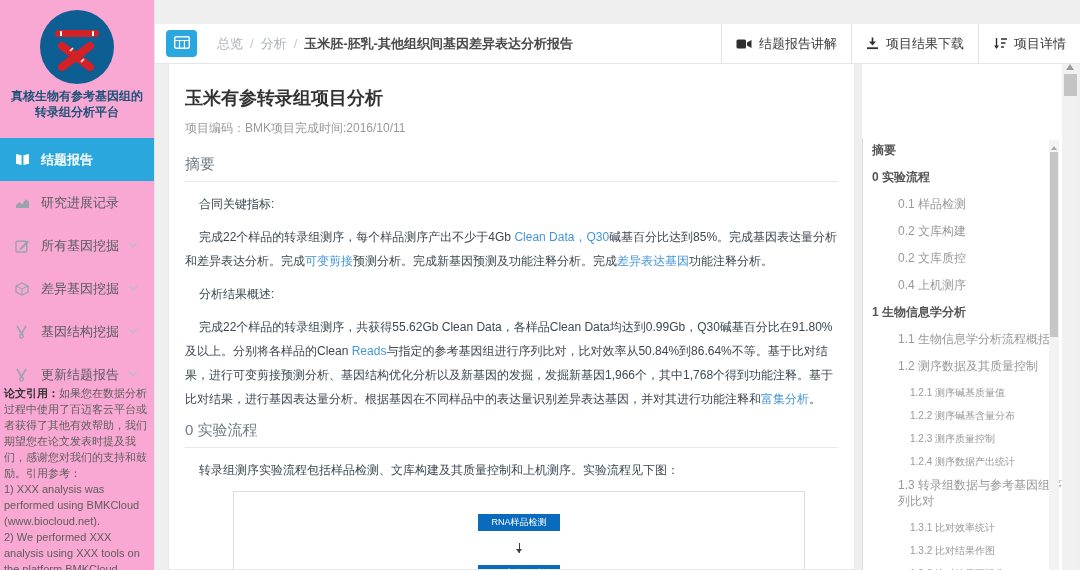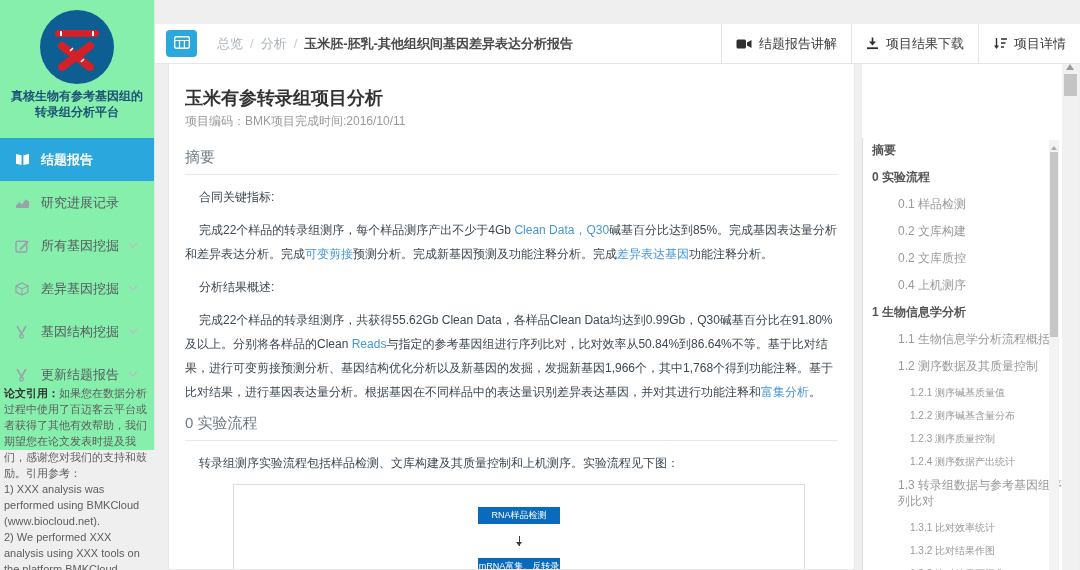--- a/index.html
+++ b/index.html
@@ -1,22 +1,22 @@
 <!DOCTYPE html>
 <html><head>
 <meta charset="utf-8">
 <style>
   * { margin:0; padding:0; box-sizing:border-box; }
   html,body { width:1080px; height:570px; overflow:hidden; background:#efefef;
     font-family:"Liberation Sans","DejaVu Sans",sans-serif; }
   .stage { position:relative; width:1080px; height:570px; }
 
   
-  .sidebar { position:absolute; left:0; top:0; width:155px; height:450px;
-    background:#86efac; border-right:1px solid #e4e4e4; z-index:5; }
+  .sidebar { position:absolute; left:0; top:0; width:155px; height:570px;
+    background:#f9a8d4; border-right:1px solid #e4e4e4; z-index:5; }
   .logo-wrap { width:74px; height:74px; margin:10px auto 4px; }
   .brand { text-align:center; font-size:12px; font-weight:bold; color:#1d5277; line-height:16px; }
   .menu { margin-top:18px; }
   .menu-item { position:relative; height:43px; display:flex; align-items:center;
     padding-left:15px; color:#565b60; font-size:13px; cursor:pointer; }
   .menu-item .mi-icon { width:17px; height:15px; margin-right:9px; color:#99a3aa;
     display:inline-flex; align-items:center; }
   .menu-item.active { background:#2aa7dc; color:#ffffff; font-weight:bold;margin-top:12px; }
   .menu-item.active .mi-icon { color:#ffffff; }
   .menu-item .chev { position:absolute; right:16px; top:18px; color:#b9bfc4; line-height:0; }
@@ -35,21 +35,21 @@
   .crumb-sep { color:#c9c9c9; margin:0 7px; }
   .top-actions { margin-left:auto; display:flex; align-items:stretch; height:100%; }
   .action-btn { display:flex; align-items:center; gap:7px; padding:16px 14px; font-size:13px;
     color:#3b3b3b; border-left:1px solid #e4e4e4; cursor:pointer; background:#fff; }
   .action-btn .a-icon { color:#2f2f2f; line-height:0; }
 
   
   .main-card { position:absolute; left:168px; top:47px; width:687px; height:523px;
     background:#fff; border:1px solid #e9e9e9; padding:14px 16px 0 16px; overflow:hidden; }
   .report-title { font-size:18px; font-weight:bold; color:#333; margin-top:24px; }
-  .report-meta { font-size:12px; color:#9a9a9a; margin-top:3px; }
+  .report-meta { font-size:12px; color:#9a9a9a; margin-top:10px; }
   .sec-head { font-size:15px; color:#6e7b84; margin-top:18px; }
   .sec-rule { border:none; border-top:1px solid #e8e8e8; margin:7px 0 10px; }
   .body-par { font-size:12px; color:#3d4852; line-height:24px; text-indent:14px; margin-bottom:9px; }
   .body-par .lnk { color:#4596d8; cursor:pointer; }
   .flow-box-wrap { margin:8px 0 0 48px; width:572px; height:200px;
     border:1px solid #dcdcdc; padding-top:10px; }
   .flow-step { width:82px; height:17px; margin:12px auto; background:#0a6bbd; color:#fff;
     font-size:9px; text-align:center; line-height:17px; white-space:nowrap; }
   .flow-arrow { width:1px; height:10px; background:#3c3c3c; margin:2px auto 0; position:relative; }
   .flow-arrow::after { content:""; position:absolute; left:-2.5px; bottom:-3px; border:3px solid transparent;

